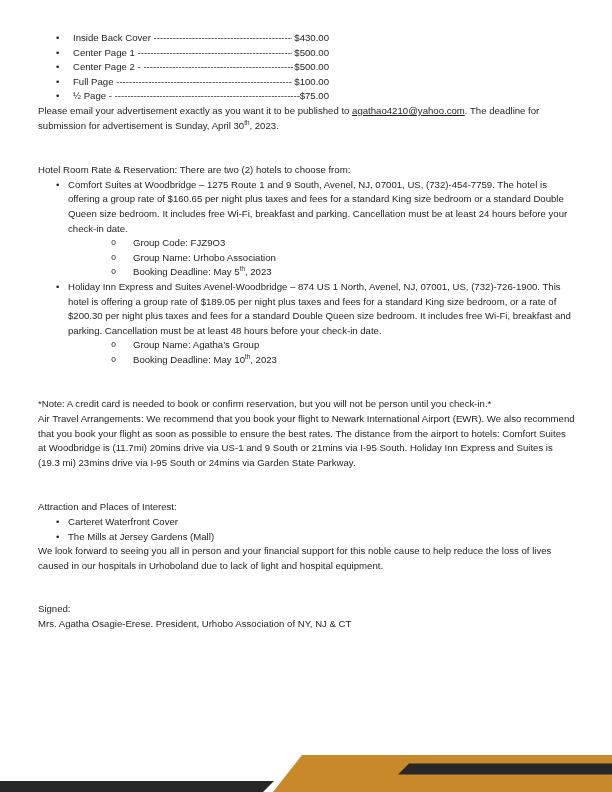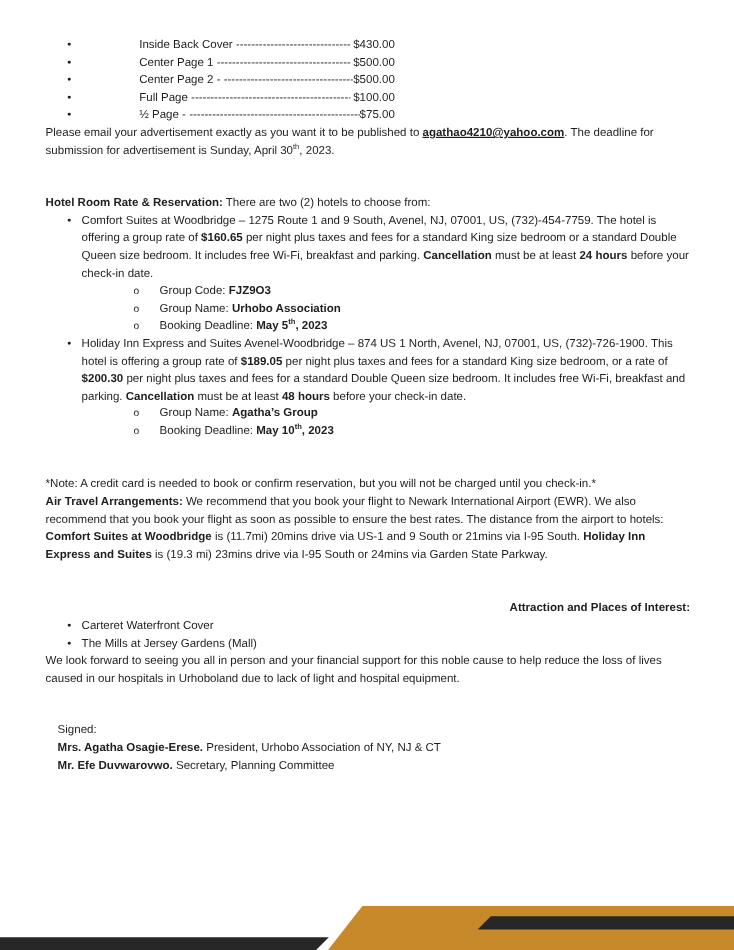--- a/index.html
+++ b/index.html
@@ -6,41 +6,41 @@
   .page{
     position:relative;
     width:612px;height:792px;
     background:#ffffff;
     font-family:"Liberation Sans",sans-serif;
     font-size:9.6px;line-height:14.6px;
     color:#1f1f1f;
     overflow:hidden;
   }
   .content{position:absolute;left:38px;top:31px;width:537px;}
-  .b{font-weight:bold;text-align:right;}
+  .b{font-weight:normal;}
   .u{text-decoration:underline;}
   .sup{font-size:6.3px;vertical-align:super;line-height:0;}
   ul{list-style:none;margin:0;padding:0;}
   
   .price-list li{position:relative;padding-left:35px;}
   .price-list .marker{position:absolute;left:18px;}
   .price-row{display:flex;width:256px;}
-  .price-row .lbl{white-space:pre;margin-left:43px;}
+  .price-row .lbl{white-space:pre;}
   .price-row .leader{flex:1;overflow:hidden;white-space:nowrap;}
   .price-row .price{white-space:pre;}
   
   .blist>li{position:relative;padding-left:30px;}
   .blist>li>.marker{position:absolute;left:18px;}
   .sublist>li{position:relative;padding-left:65px;}
   .sublist>li>.marker{position:absolute;left:43px;font-family:"Liberation Mono",monospace;font-size:8.6px;}
   
   .m14{margin-top:30px;}
   .m22{}
   .m24{margin-top:24px;}
-  .m29{margin-top:29px;margin-left:10px;}
+  .m29{margin-top:29px;}
   p,.para{margin:0;}
   .footer-art{position:absolute;left:0;bottom:0;width:612px;height:80px;display:block;}
 </style>
 </head>
 <body>
 
 <div class="page">
   <div class="content">
 
     <ul class="price-list">
@@ -106,21 +106,21 @@
           <span class="marker">•</span>
           <span><span>Holiday Inn Express and Suites Avenel-Woodbridge – 874 US 1 North, Avenel, NJ, 07001, US, (732)-726-1900. This hotel is offering a group rate of </span><span class="b">$189.05</span><span> per night plus taxes and fees for a standard King size bedroom, or a rate of </span><span class="b">$200.30</span><span> per night plus taxes and fees for a standard Double Queen size bedroom. It includes free Wi-Fi, breakfast and parking. </span><span class="b">Cancellation</span><span> must be at least </span><span class="b">48 hours</span><span> before your check-in date.</span></span>
           <ul class="sublist">
               <li><span class="marker">o</span><span><span>Group Name: </span><span class="b">Agatha’s Group</span></span></li>
               <li><span class="marker">o</span><span><span>Booking Deadline: </span><span class="b">May 10</span><span class="b sup">th</span><span class="b">, 2023</span></span></li>
             </ul>
         </li>
       </ul>
     </div>
 
-    <p class="m14">*Note: A credit card is needed to book or confirm reservation, but you will not be charged until you check-in.*</p>
+    <p class="m14">*Note: A credit card is needed to book or confirm reservation, but you will not be person until you check-in.*</p>
 
     <p class="m22"><span class="b">Air Travel Arrangements:</span><span> We recommend that you book your flight to Newark International Airport (EWR). We also recommend that you book your flight as soon as possible to ensure the best rates. The distance from the airport to hotels: </span><span class="b">Comfort Suites at Woodbridge</span><span> is (11.7mi) 20mins drive via US-1 and 9 South or 21mins via I-95 South. </span><span class="b">Holiday Inn Express and Suites</span><span> is (19.3 mi) 23mins drive via I-95 South or 24mins via Garden State Parkway.</span></p>
 
     <div class="m14">
       <div class="b">Attraction and Places of Interest:</div>
       <ul class="blist">
         <li>
           <span class="marker">•</span>
           <span>Carteret Waterfront Cover</span>
         </li>
@@ -128,21 +128,20 @@
           <span class="marker">•</span>
           <span>The Mills at Jersey Gardens (Mall)</span>
         </li>
       </ul>
       <div>We look forward to seeing you all in person and your financial support for this noble cause to help reduce the loss of lives caused in our hospitals in Urhoboland due to lack of light and hospital equipment.</div>
     </div>
 
     <div class="m29">
       <div>Signed:</div>
       <div><span class="b">Mrs. Agatha Osagie-Erese.</span><span> President, Urhobo Association of NY, NJ &amp; CT</span></div>
-      <div><span class="b">Mr. Efe Duvwarovwo.</span><span> Secretary, Planning Committee</span></div>
     </div>
 
   </div>
 
   <svg class="footer-art" viewBox="0 0 612 80" preserveAspectRatio="none">
     <polygon points="0,69 274,69 263,80 0,80" fill="#272727"></polygon>
     <polygon points="302,43 612,43 612,80 273,80" fill="#C8892B"></polygon>
     <polygon points="409,51.5 612,51.5 612,62.5 398,62.5" fill="#272727"></polygon>
   </svg>
 </div>

